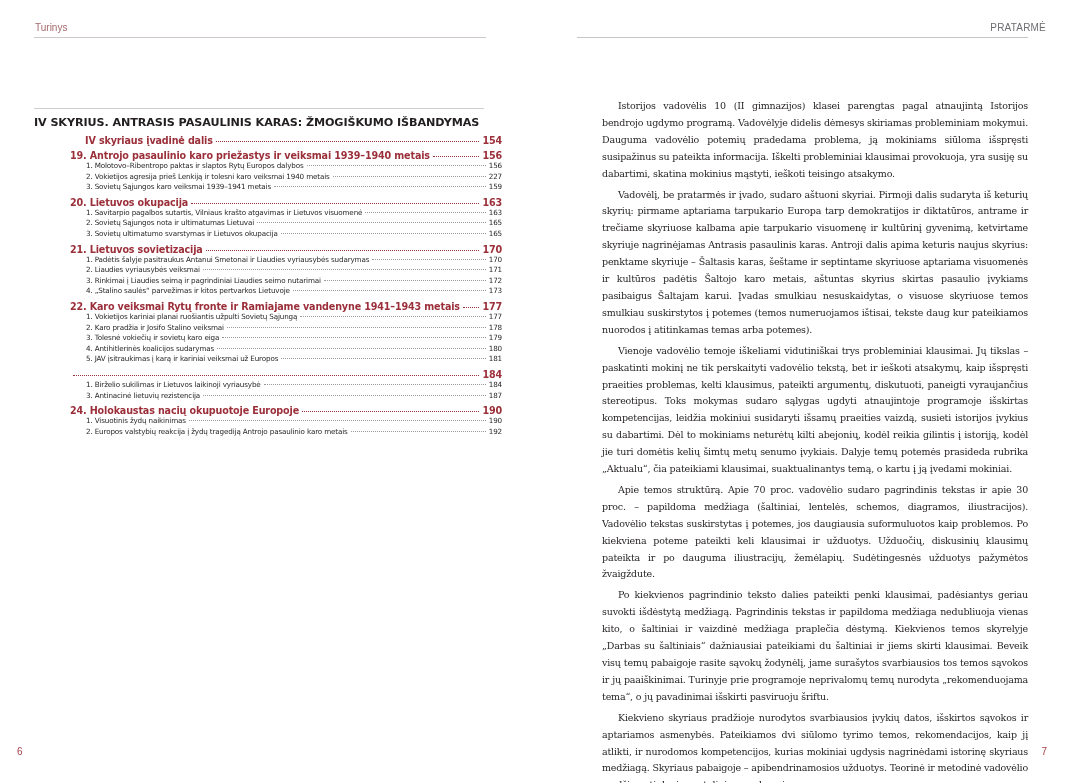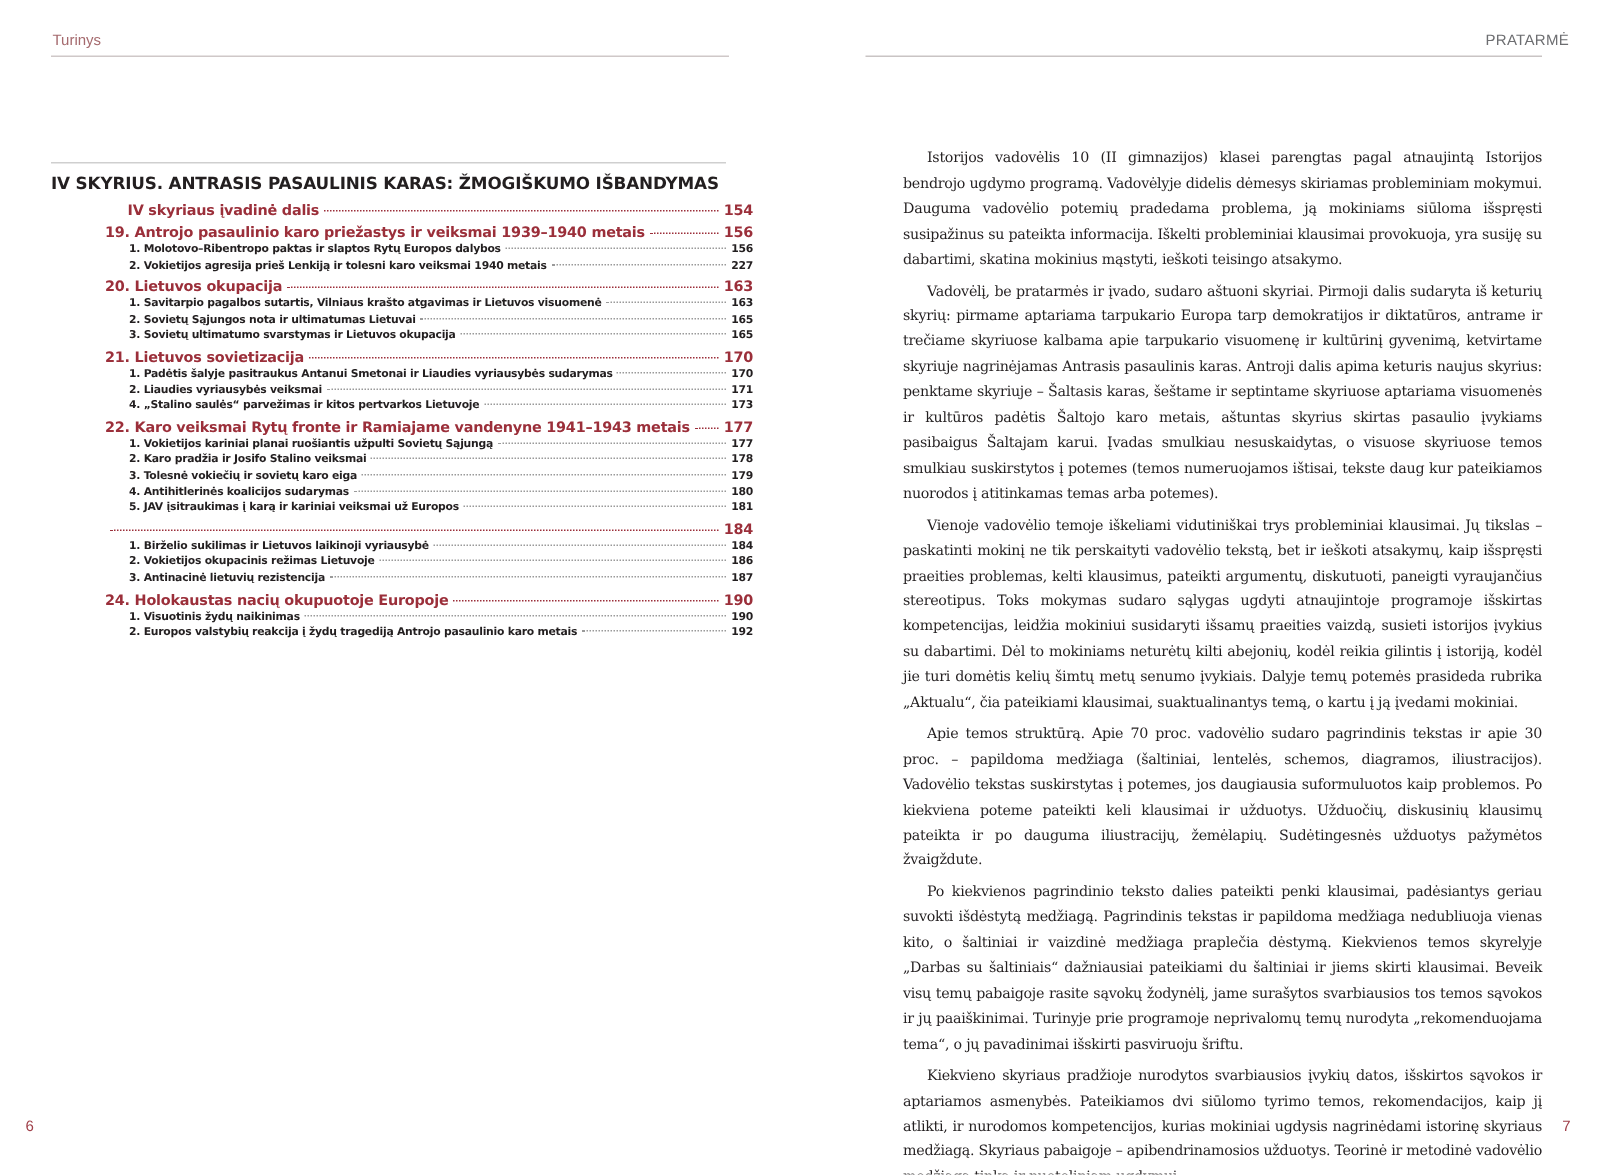--- a/index.html
+++ b/index.html
@@ -27,21 +27,21 @@
   .page-right .folio { right: 33px; }
 
   
   .toc { position: absolute; left: 34px; top: 108px; width: 452px; }
   .toc-top-rule { height: 1px; background: #cfcfcf; margin-left: 0; width: 450px; }
   .part-title {
     font-family: "DejaVu Sans", sans-serif; font-weight: bold; font-size: 11.2px;
     color: #231f20; margin-top: 7px; letter-spacing: -0.1px; white-space: nowrap;
   }
   .toc-list { margin-left: 36px; width: 432px; }
-  .row { display: flex; align-items: baseline; white-space: nowrap; font-weight: bold; }
+  .row { display: flex; align-items: baseline; white-space: nowrap; }
   .row .t { flex: 0 0 auto; }
   .row .dots {
     flex: 1 1 auto; margin: 0 3px; border-bottom: 1px dotted #9a9a9a; height: 0;
     transform: translateY(-2px);
   }
   .row .p { flex: 0 0 auto; }
   .row.chapter {
     font-weight: bold; color: #9b2f3a; font-size: 9.6px; margin-top: 4px; font-family: "DejaVu Sans", sans-serif;
     letter-spacing: -0.15px;
   }
@@ -89,20 +89,25 @@
         <div class="row sub">
           <span class="t">1. Molotovo–Ribentropo paktas ir slaptos Rytų Europos dalybos</span>
           <span class="dots"></span>
           <span class="p">156</span>
         </div>
         <div class="row sub">
           <span class="t">2. Vokietijos agresija prieš Lenkiją ir tolesni karo veiksmai 1940 metais</span>
           <span class="dots"></span>
           <span class="p">227</span>
         </div>
+        <div class="row sub">
+          <span class="t">3. Sovietų Sąjungos karo veiksmai 1939–1941 metais</span>
+          <span class="dots"></span>
+          <span class="p">159</span>
+        </div>
         <div class="row chapter">
           <span class="t">20. Lietuvos okupacija</span>
           <span class="dots"></span>
           <span class="p">163</span>
         </div>
         <div class="row sub">
           <span class="t">1. Savitarpio pagalbos sutartis, Vilniaus krašto atgavimas ir Lietuvos visuomenė</span>
           <span class="dots"></span>
           <span class="p">163</span>
         </div>
@@ -125,20 +130,25 @@
           <span class="t">1. Padėtis šalyje pasitraukus Antanui Smetonai ir Liaudies vyriausybės sudarymas</span>
           <span class="dots"></span>
           <span class="p">170</span>
         </div>
         <div class="row sub">
           <span class="t">2. Liaudies vyriausybės veiksmai</span>
           <span class="dots"></span>
           <span class="p">171</span>
         </div>
         <div class="row sub">
+          <span class="t">3. Rinkimai į Liaudies seimą ir pagrindiniai Liaudies seimo nutarimai</span>
+          <span class="dots"></span>
+          <span class="p">172</span>
+        </div>
+        <div class="row sub">
           <span class="t">4. „Stalino saulės“ parvežimas ir kitos pertvarkos Lietuvoje</span>
           <span class="dots"></span>
           <span class="p">173</span>
         </div>
         <div class="row chapter">
           <span class="t">22. Karo veiksmai Rytų fronte ir Ramiajame vandenyne 1941–1943 metais</span>
           <span class="dots"></span>
           <span class="p">177</span>
         </div>
         <div class="row sub">
@@ -167,25 +177,20 @@
           <span class="p">181</span>
         </div>
         <div class="row chapter">
           <span class="dots"></span>
           <span class="p">184</span>
         </div>
         <div class="row sub">
           <span class="t">1. Birželio sukilimas ir Lietuvos laikinoji vyriausybė</span>
           <span class="dots"></span>
           <span class="p">184</span>
-        </div>
-        <div class="row sub">
-          <span class="t">2. Vokietijos okupacinis režimas Lietuvoje</span>
-          <span class="dots"></span>
-          <span class="p">186</span>
         </div>
         <div class="row sub">
           <span class="t">3. Antinacinė lietuvių rezistencija</span>
           <span class="dots"></span>
           <span class="p">187</span>
         </div>
         <div class="row chapter">
           <span class="t">24. Holokaustas nacių okupuotoje Europoje</span>
           <span class="dots"></span>
           <span class="p">190</span>

